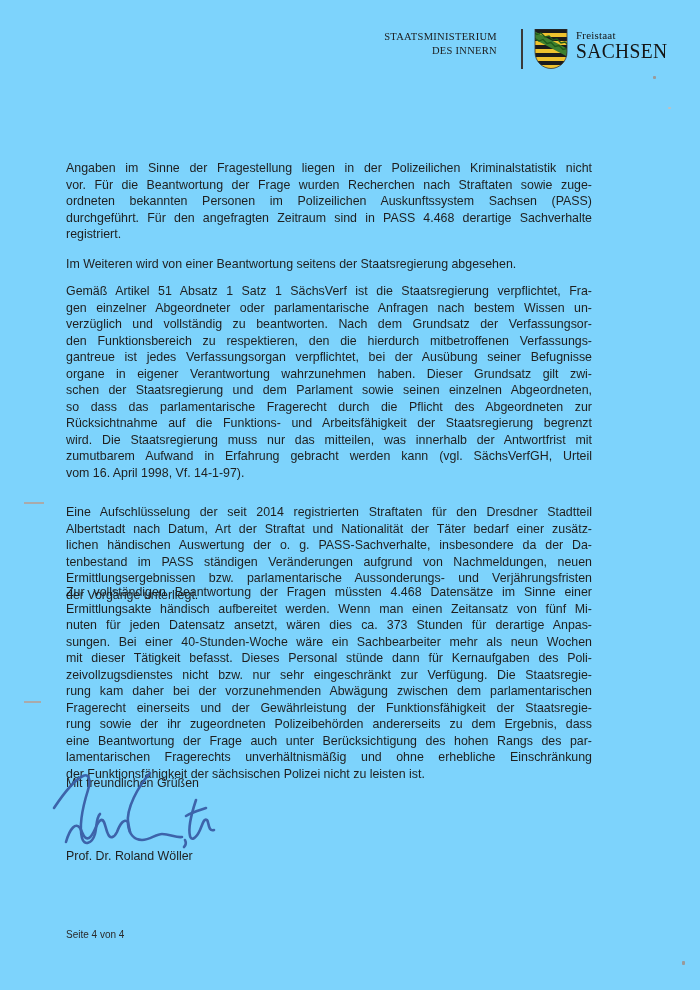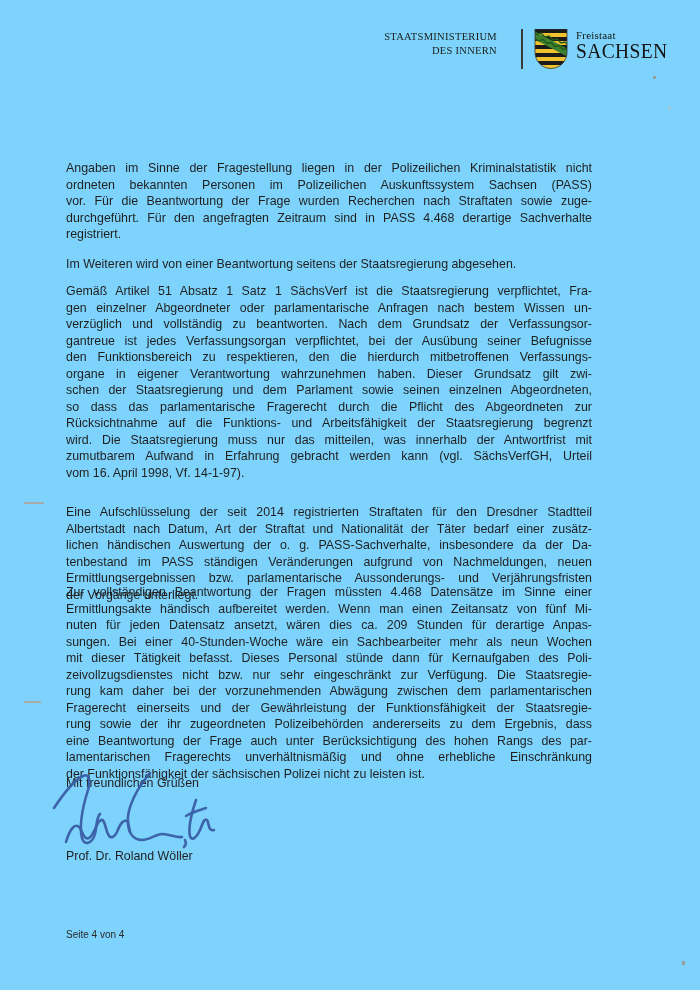--- a/index.html
+++ b/index.html
@@ -77,36 +77,36 @@
     <div class="state">
       <div class="freistaat">Freistaat</div>
       <div class="sachsen">SACHSEN</div>
     </div>
   </div>
 
   <main>
 
     <div class="para p1">
       <div class="ln">Angaben im Sinne der Fragestellung liegen in der Polizeilichen Kriminalstatistik nicht</div>
+      <div class="ln">vor. Für die Beantwortung der Frage wurden Recherchen nach Straftaten sowie zuge-</div>
       <div class="ln">ordneten bekannten Personen im Polizeilichen Auskunftssystem Sachsen (PASS)</div>
-      <div class="ln">vor. Für die Beantwortung der Frage wurden Recherchen nach Straftaten sowie zuge-</div>
       <div class="ln">durchgeführt. Für den angefragten Zeitraum sind in PASS 4.468 derartige Sachverhalte</div>
       <div class="ln last">registriert.</div>
     </div>
 
     <div class="para p2">
       <div class="ln last">Im Weiteren wird von einer Beantwortung seitens der Staatsregierung abgesehen.</div>
     </div>
 
     <div class="para p3">
       <div class="ln">Gemäß Artikel 51 Absatz 1 Satz 1 SächsVerf ist die Staatsregierung verpflichtet, Fra-</div>
       <div class="ln">gen einzelner Abgeordneter oder parlamentarische Anfragen nach bestem Wissen un-</div>
       <div class="ln">verzüglich und vollständig zu beantworten. Nach dem Grundsatz der Verfassungsor-</div>
+      <div class="ln">den Funktionsbereich zu respektieren, den die hierdurch mitbetroffenen Verfassungs-</div>
       <div class="ln">gantreue ist jedes Verfassungsorgan verpflichtet, bei der Ausübung seiner Befugnisse</div>
-      <div class="ln">den Funktionsbereich zu respektieren, den die hierdurch mitbetroffenen Verfassungs-</div>
       <div class="ln">organe in eigener Verantwortung wahrzunehmen haben. Dieser Grundsatz gilt zwi-</div>
       <div class="ln">schen der Staatsregierung und dem Parlament sowie seinen einzelnen Abgeordneten,</div>
       <div class="ln">so dass das parlamentarische Fragerecht durch die Pflicht des Abgeordneten zur</div>
       <div class="ln">Rücksichtnahme auf die Funktions- und Arbeitsfähigkeit der Staatsregierung begrenzt</div>
       <div class="ln">wird. Die Staatsregierung muss nur das mitteilen, was innerhalb der Antwortfrist mit</div>
       <div class="ln">zumutbarem Aufwand in Erfahrung gebracht werden kann (vgl. SächsVerfGH, Urteil</div>
       <div class="ln last">vom 16. April 1998, Vf. 14-1-97).</div>
     </div>
 
     <div class="para p4">
@@ -114,21 +114,21 @@
       <div class="ln">Albertstadt nach Datum, Art der Straftat und Nationalität der Täter bedarf einer zusätz-</div>
       <div class="ln">lichen händischen Auswertung der o. g. PASS-Sachverhalte, insbesondere da der Da-</div>
       <div class="ln">tenbestand im PASS ständigen Veränderungen aufgrund von Nachmeldungen, neuen</div>
       <div class="ln">Ermittlungsergebnissen bzw. parlamentarische Aussonderungs- und Verjährungsfristen</div>
       <div class="ln last">der Vorgänge unterliegt.</div>
     </div>
 
     <div class="para p5">
       <div class="ln">Zur vollständigen Beantwortung der Fragen müssten 4.468 Datensätze im Sinne einer</div>
       <div class="ln">Ermittlungsakte händisch aufbereitet werden. Wenn man einen Zeitansatz von fünf Mi-</div>
-      <div class="ln">nuten für jeden Datensatz ansetzt, wären dies ca. 209 Stunden für derartige Anpas-</div>
+      <div class="ln">nuten für jeden Datensatz ansetzt, wären dies ca. 373 Stunden für derartige Anpas-</div>
       <div class="ln">sungen. Bei einer 40-Stunden-Woche wäre ein Sachbearbeiter mehr als neun Wochen</div>
       <div class="ln">mit dieser Tätigkeit befasst. Dieses Personal stünde dann für Kernaufgaben des Poli-</div>
       <div class="ln">zeivollzugsdienstes nicht bzw. nur sehr eingeschränkt zur Verfügung. Die Staatsregie-</div>
       <div class="ln">rung kam daher bei der vorzunehmenden Abwägung zwischen dem parlamentarischen</div>
       <div class="ln">Fragerecht einerseits und der Gewährleistung der Funktionsfähigkeit der Staatsregie-</div>
       <div class="ln">rung sowie der ihr zugeordneten Polizeibehörden andererseits zu dem Ergebnis, dass</div>
       <div class="ln">eine Beantwortung der Frage auch unter Berücksichtigung des hohen Rangs des par-</div>
       <div class="ln">lamentarischen Fragerechts unverhältnismäßig und ohne erhebliche Einschränkung</div>
       <div class="ln last">der Funktionsfähigkeit der sächsischen Polizei nicht zu leisten ist.</div>
     </div>

